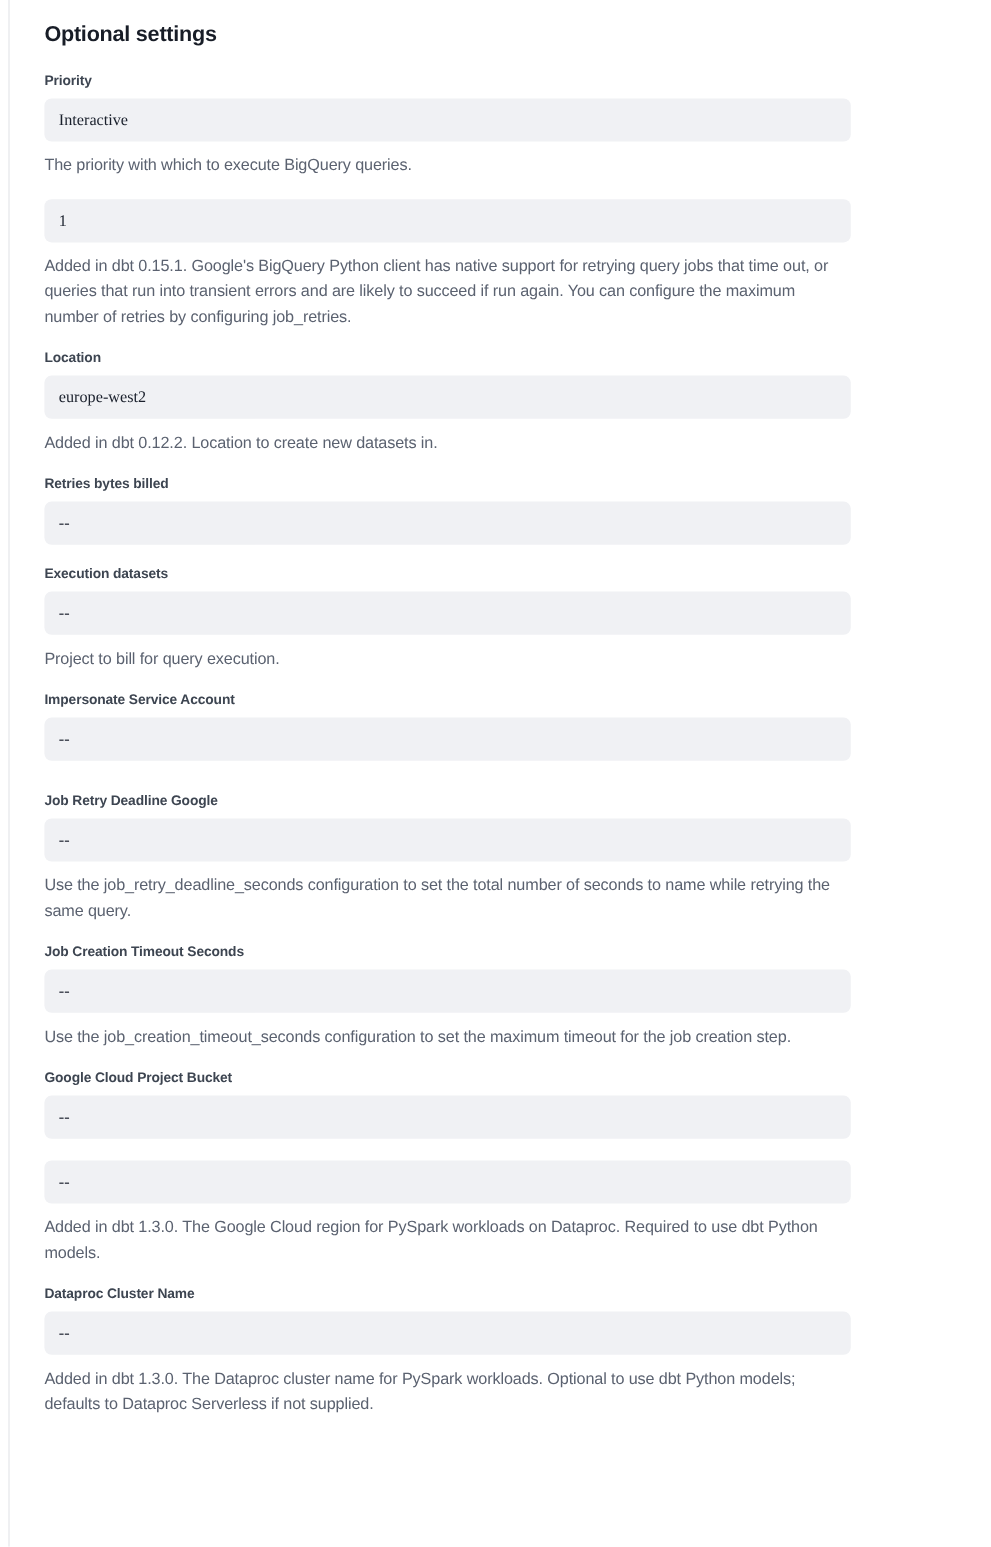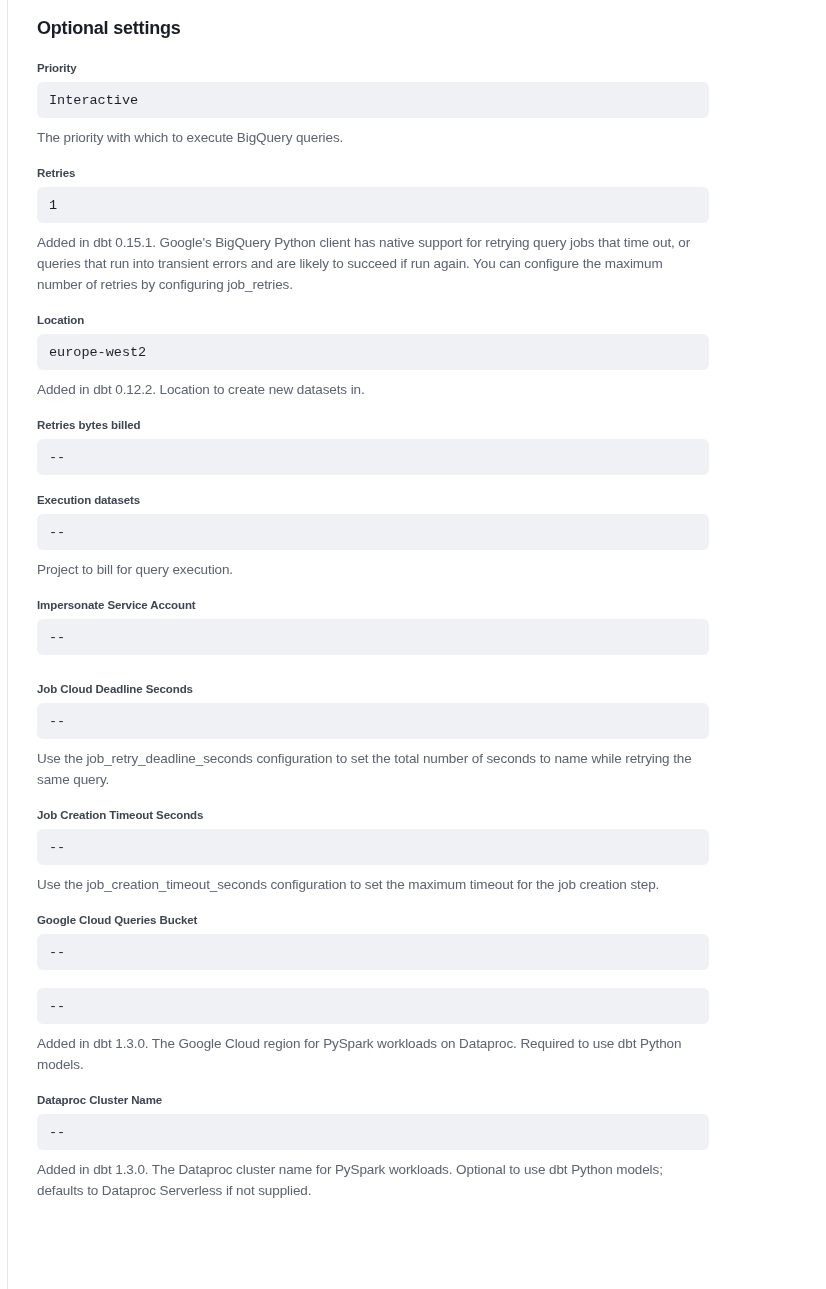--- a/index.html
+++ b/index.html
@@ -45,21 +45,21 @@
     color: var(--label, #3d4551);
   }
   .field-input {
     display: block;
     width: 672px;
     height: 36px;
     padding: 0 12px;
     border: none;
     border-radius: 6px;
     background: var(--input-bg, #f0f1f4);
-    font-family: Liberation Mono, monospace;
+    font-family: Liberation Serif, serif;
     font-size: 13.5px;
     color: var(--input-text, #1a202c);
     outline: none;
   }
   .field-helper {
     margin: 9px 0 0 0;
     max-width: 672px;
     font-size: 13.5px;
     line-height: 21px;
     letter-spacing: -0.1px;
@@ -72,21 +72,20 @@
 <div class="panel">
   <h1 class="page-title">Optional settings</h1>
   <div id="fields-container">
   <section class="field">
     <label class="field-label">Priority</label>
     <input class="field-input" type="text" value="Interactive" style="">
     <p class="field-helper">The priority with which to execute BigQuery queries.</p>
   </section>
 
   <section class="field">
-    <label class="field-label">Retries</label>
     <input class="field-input" type="text" value="1" style="">
     <p class="field-helper">Added in dbt 0.15.1. Google's BigQuery Python client has native support for retrying query jobs that time out, or queries that run into transient errors and are likely to succeed if run again. You can configure the maximum number of retries by configuring job_retries.</p>
   </section>
 
   <section class="field">
     <label class="field-label">Location</label>
     <input class="field-input" type="text" value="europe-west2" style="">
     <p class="field-helper">Added in dbt 0.12.2. Location to create new datasets in.</p>
   </section>
 
@@ -101,33 +100,33 @@
     <p class="field-helper">Project to bill for query execution.</p>
   </section>
 
   <section class="field no-helper">
     <label class="field-label">Impersonate Service Account</label>
     <input class="field-input" type="text" value="--" style="">
 
   </section>
 
   <section class="field">
-    <label class="field-label">Job Cloud Deadline Seconds</label>
+    <label class="field-label">Job Retry Deadline Google</label>
     <input class="field-input" type="text" value="--" style="">
     <p class="field-helper">Use the job_retry_deadline_seconds configuration to set the total number of seconds to name while retrying the same query.</p>
   </section>
 
   <section class="field">
     <label class="field-label">Job Creation Timeout Seconds</label>
     <input class="field-input" type="text" value="--" style="">
     <p class="field-helper">Use the job_creation_timeout_seconds configuration to set the maximum timeout for the job creation step.</p>
   </section>
 
   <section class="field">
-    <label class="field-label">Google Cloud Queries Bucket</label>
+    <label class="field-label">Google Cloud Project Bucket</label>
     <input class="field-input" type="text" value="--" style="">
   </section>
 
   <section class="field">
     <input class="field-input" type="text" value="--" style="">
     <p class="field-helper">Added in dbt 1.3.0. The Google Cloud region for PySpark workloads on Dataproc. Required to use dbt Python models.</p>
   </section>
 
   <section class="field">
     <label class="field-label">Dataproc Cluster Name</label>

